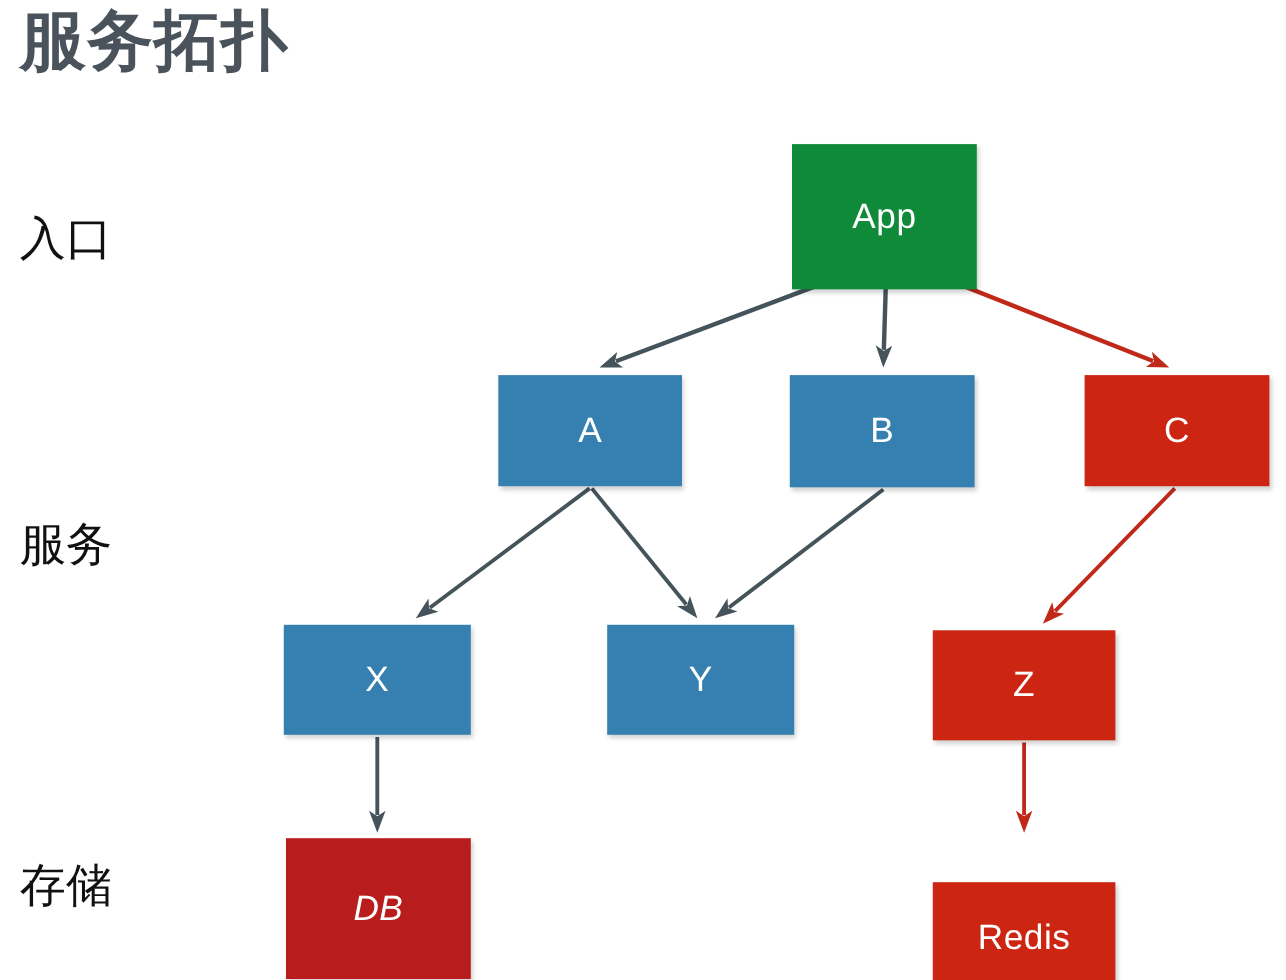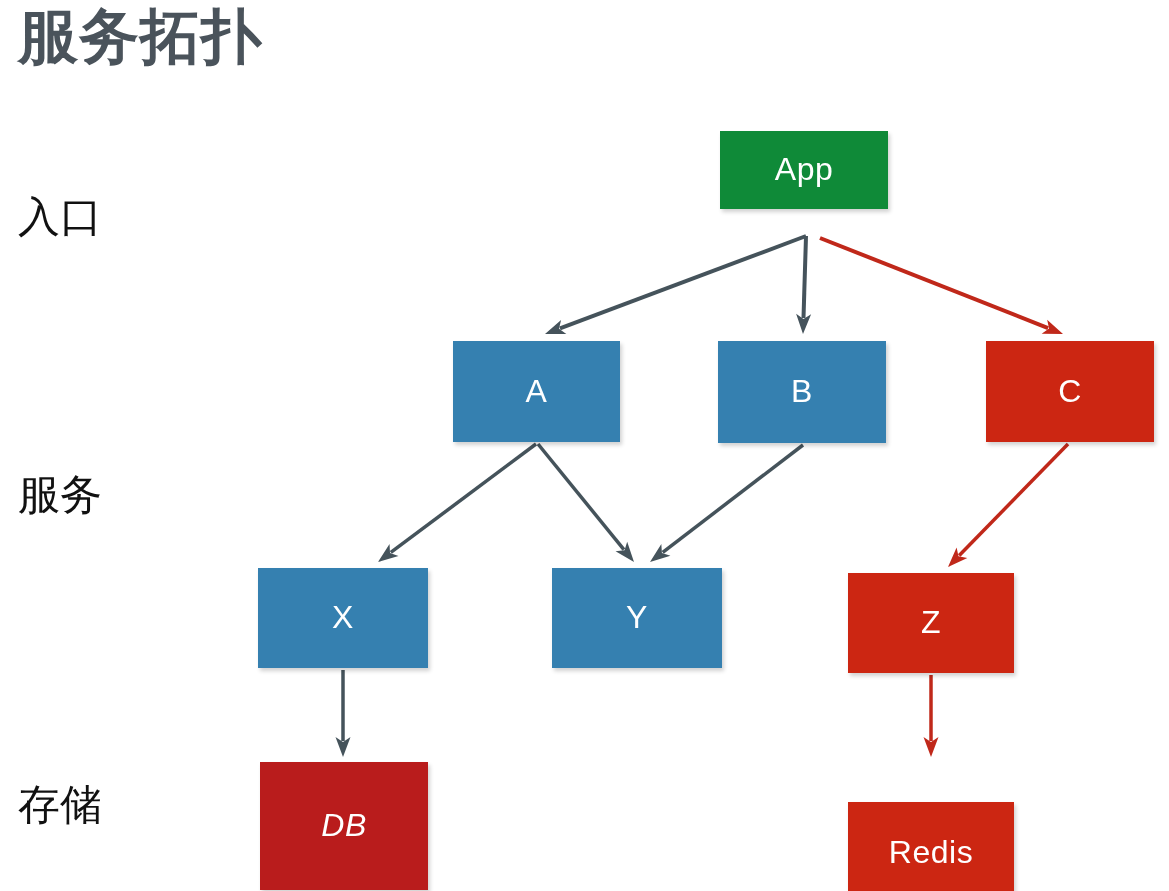--- a/index.html
+++ b/index.html
@@ -109,21 +109,21 @@
         <line x1="343" y1="670" x2="343" y2="741" stroke="#45535b" stroke-width="3.5" stroke-linecap="butt"></line>
         <polygon points="343,757 335.5,737 343,742 350.5,737" fill="#45535b"></polygon>
       </g>
       <g>
         <line x1="931" y1="675" x2="931" y2="741" stroke="#c0281a" stroke-width="3.5" stroke-linecap="butt"></line>
         <polygon points="931,757 923.5,737 931,742 938.5,737" fill="#c0281a"></polygon>
       </g>
     </svg>
 
   <div id="node-layer">
-      <div class="node" style="left: 720px; top: 131px; width: 168px; height: 78px; background: rgb(15, 138, 56);">
+      <div class="node" style="left: 720px; top: 131px; width: 168px; height: 132px; background: rgb(15, 138, 56);">
         <span class="node-label">App</span>
       </div>
       <div class="node" style="left: 453px; top: 341px; width: 167px; height: 101px; background: rgb(53, 128, 176);">
         <span class="node-label">A</span>
       </div>
       <div class="node" style="left: 718px; top: 341px; width: 168px; height: 102px; background: rgb(53, 128, 176);">
         <span class="node-label">B</span>
       </div>
       <div class="node" style="left: 986px; top: 341px; width: 168px; height: 101px; background: rgb(204, 38, 18);">
         <span class="node-label">C</span>

